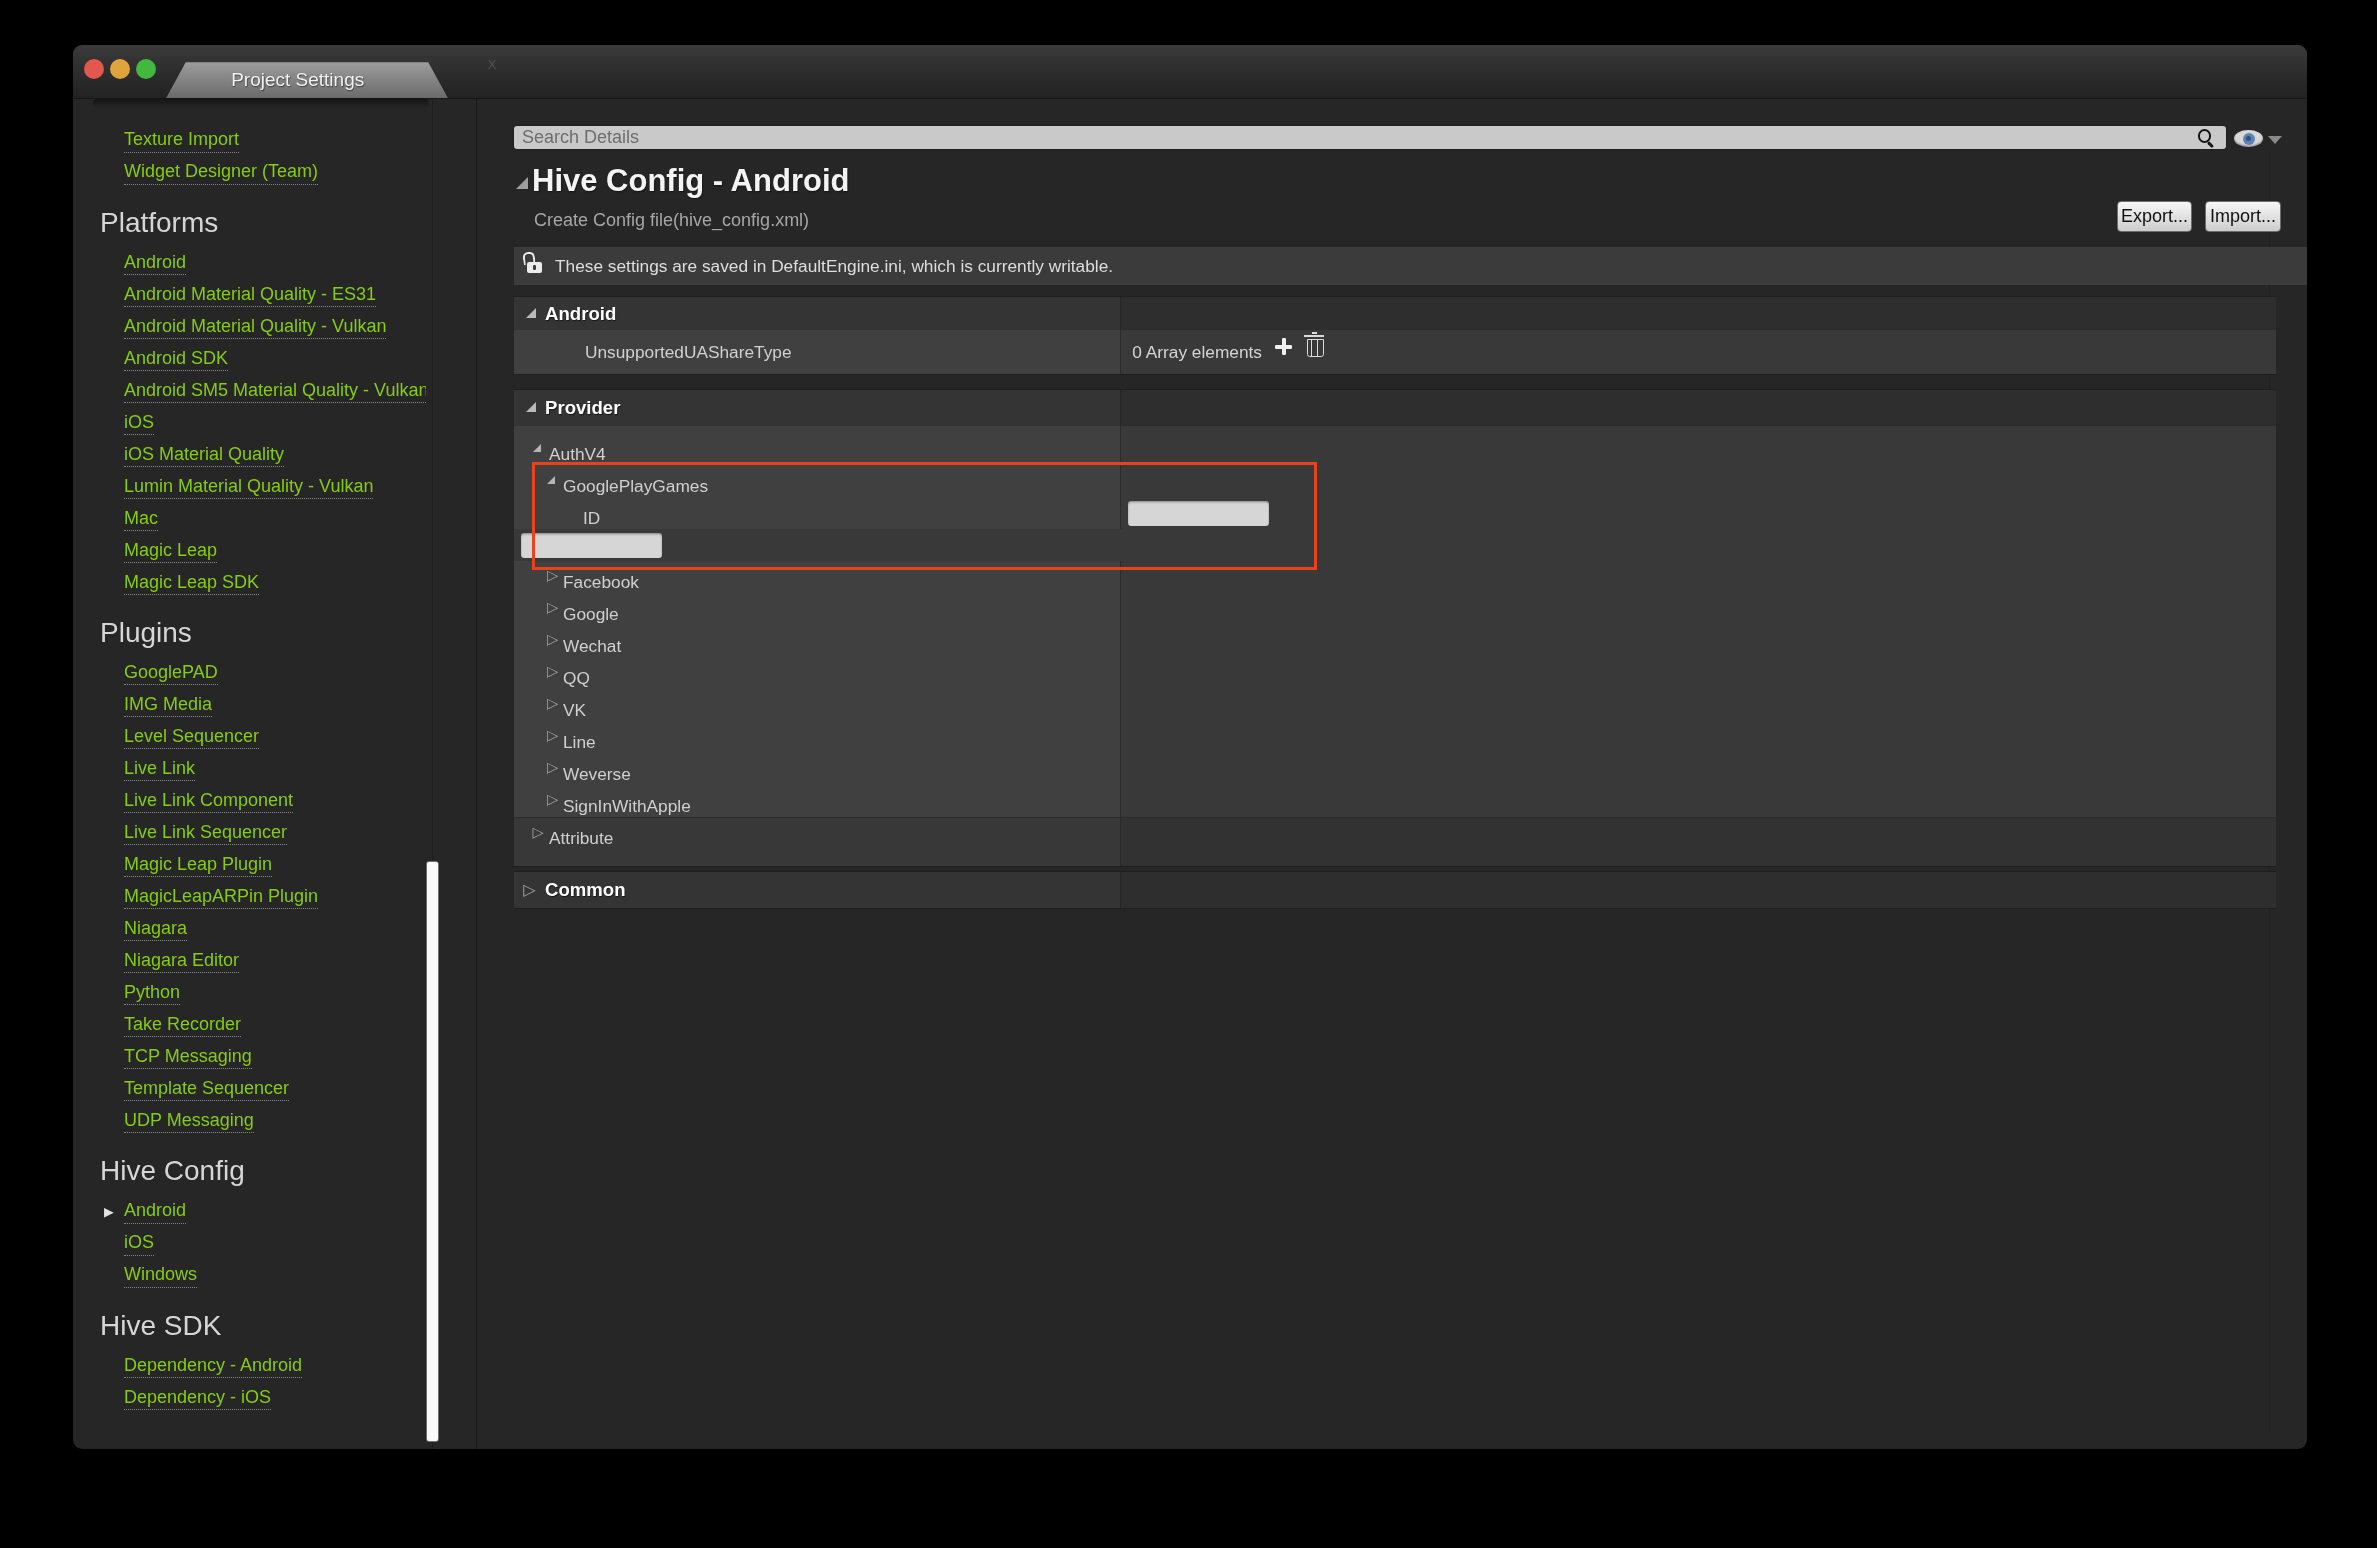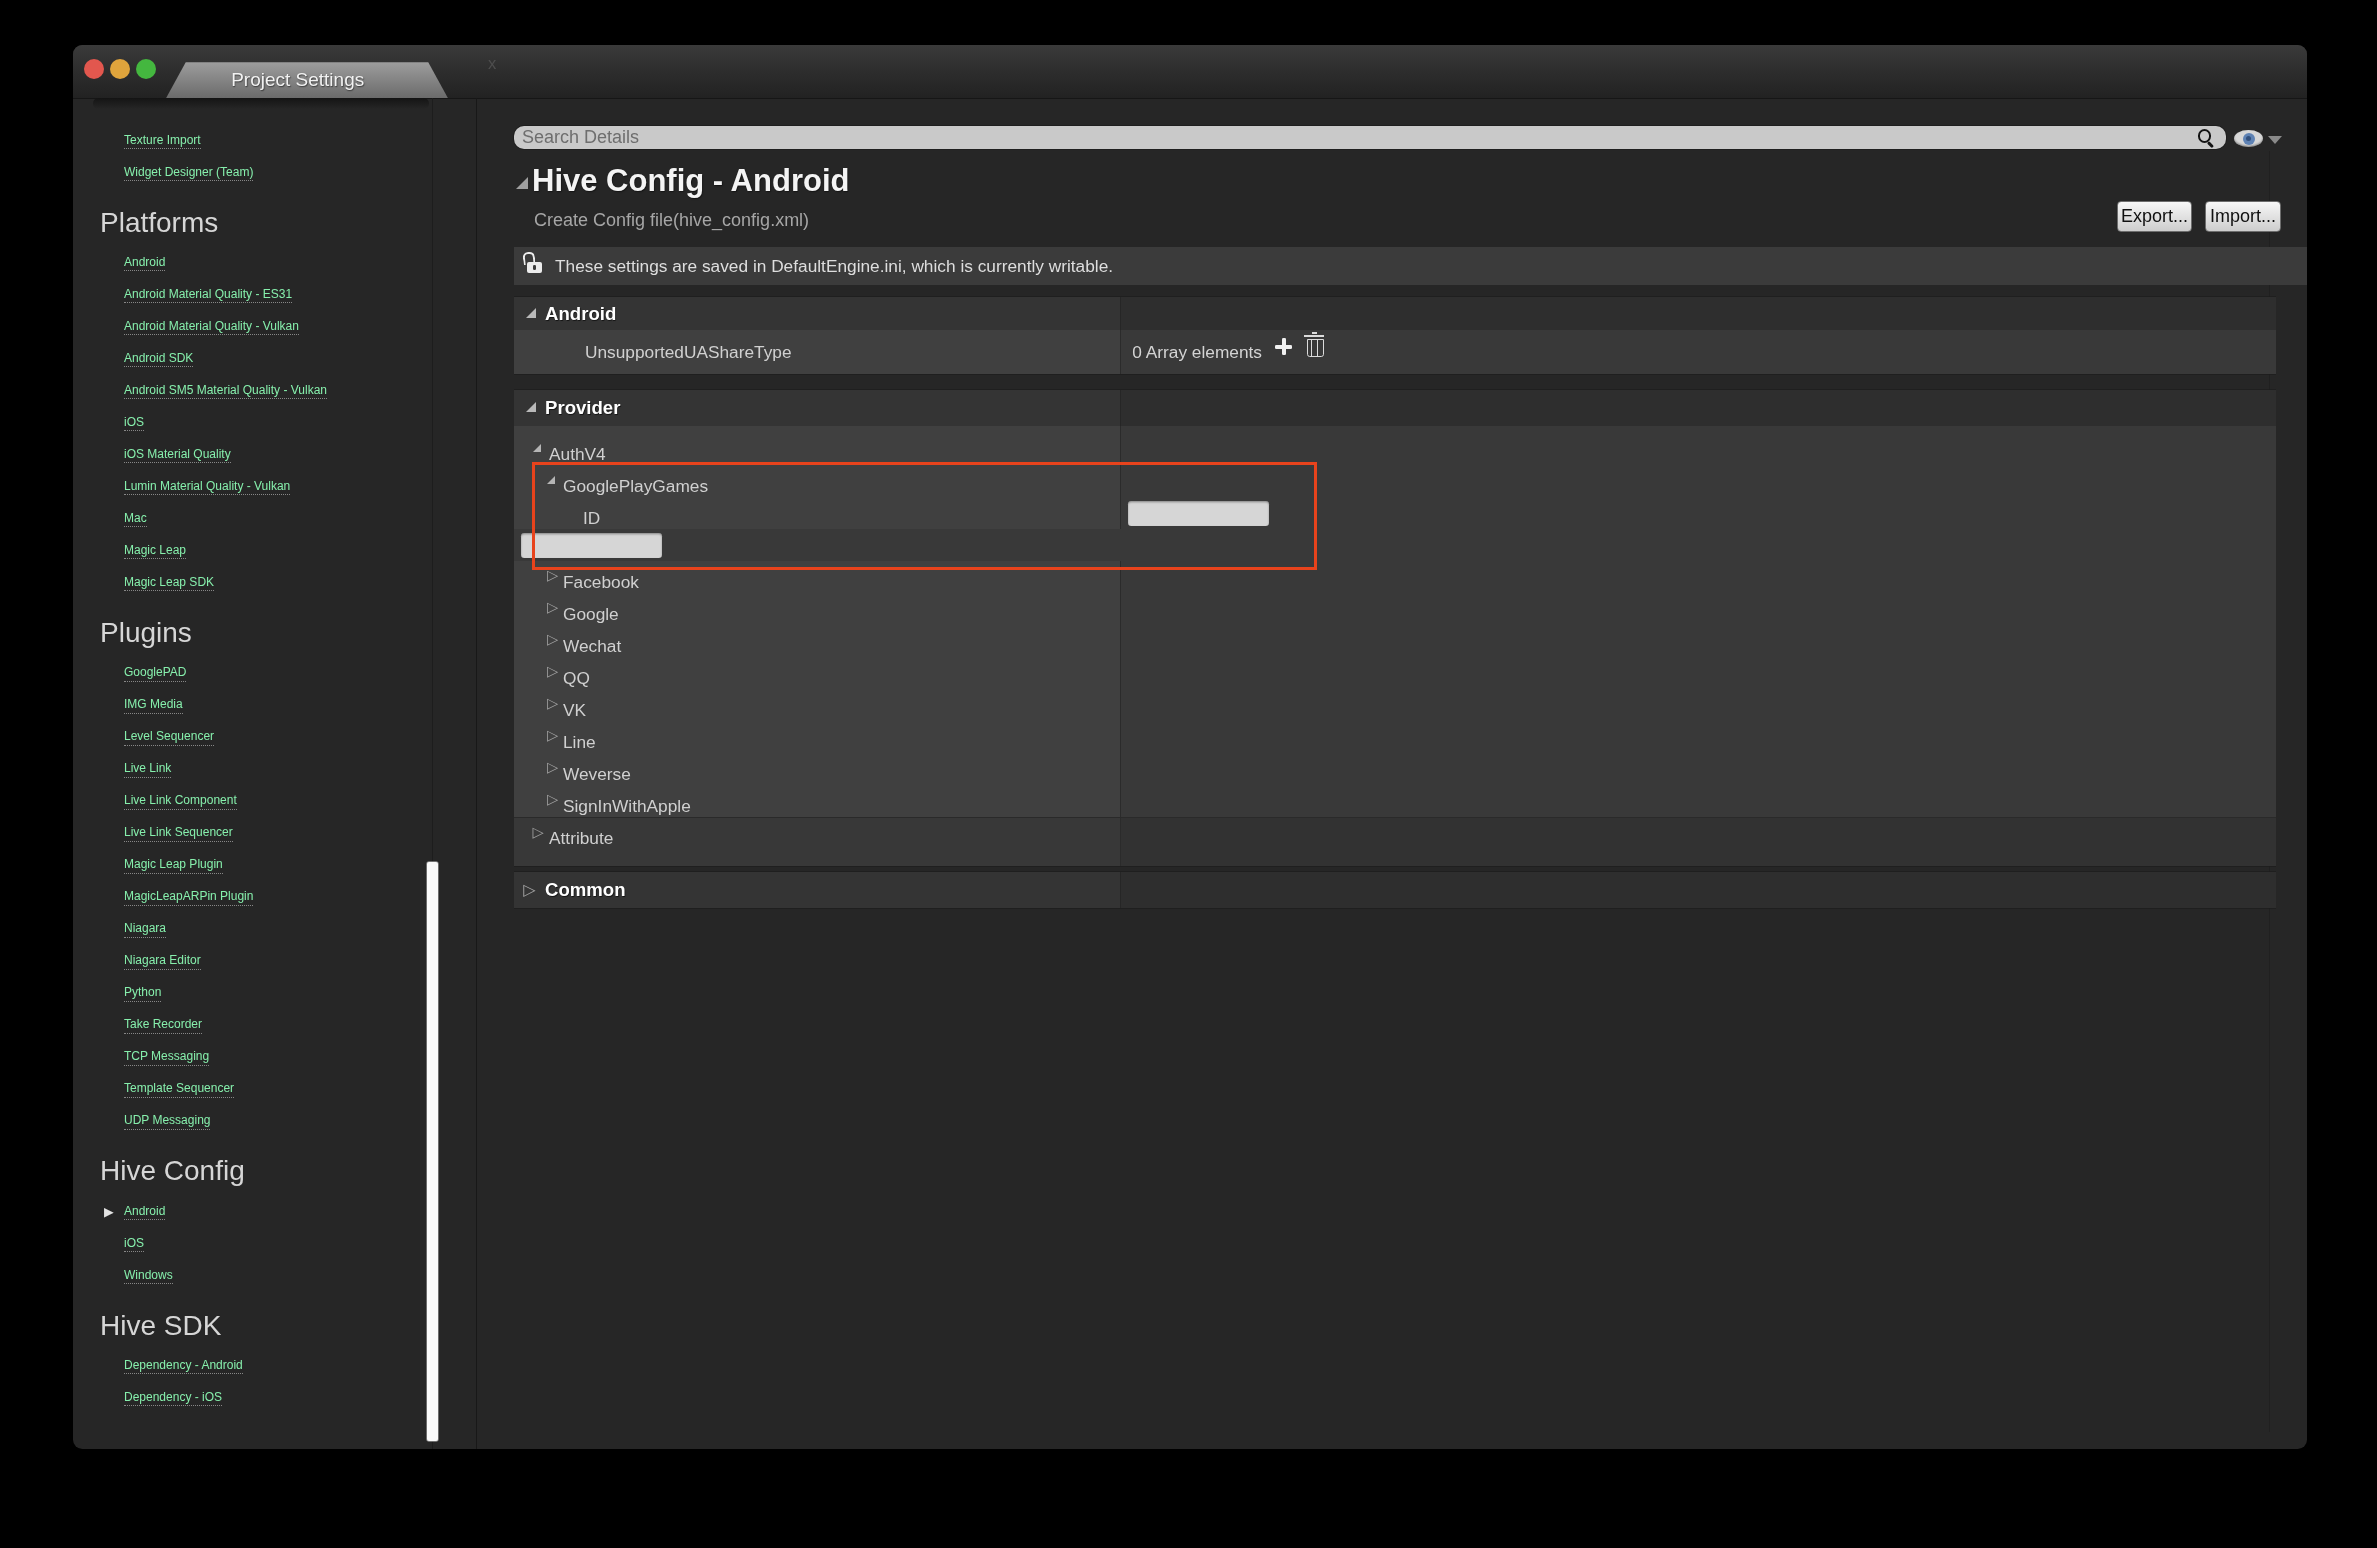--- a/index.html
+++ b/index.html
@@ -19,33 +19,33 @@
        clip-path:polygon(7% 0,93% 0,100% 100%,0 100%);
        display:flex;align-items:center;justify-content:center;}
   #tab .tab-label{color:#f2f2f2;font-size:19px;text-shadow:0.7px 1.3px 1.3px rgba(0,0,0,.55);
        transform:translateX(-9.3px);}
   #tabclose{position:absolute;right:33px;top:9.3px;color:#4e4e4e;font-size:16.6px;}
   
   #sidebar{position:absolute;left:0;top:53px;width:353px;bottom:0;overflow:hidden;}
   #sidebar-shadow{position:absolute;left:20px;top:53px;width:336px;height:10.6px;
       background:linear-gradient(#141414,rgba(20,20,20,0));border-radius:5.3px;z-index:3;}
   .side-item{position:relative;height:32px;display:flex;align-items:center;padding-left:51px;}
-  .side-item .u{color:#86efac;font-size:12px;border-bottom:1.3px dotted rgba(215,215,215,.55);
+  .side-item .u{color:#84cc16;font-size:18px;border-bottom:1.3px dotted rgba(215,215,215,.55);
       padding-bottom:1.3px;white-space:nowrap;}
   .side-item .side-arrow{position:absolute;left:31px;color:#e3e3e3;font-size:12.6px;line-height:32px;}
   .side-header{height:49px;margin-top:9.3px;display:flex;align-items:center;padding-left:27px;
       color:#d6d6d6;font-size:28px;white-space:nowrap;}
   #side-scroll-track{position:absolute;left:359px;top:53px;width:1.3px;height:1351px;background:#1d1d1d;}
   #side-scroll-thumb{position:absolute;left:354px;top:817px;width:10.6px;height:579px;
       background:#fafafa;border-radius:2px;box-shadow:0 0 0 0.7px #8b8b8b;}
   #vdivider{position:absolute;left:403px;top:53px;width:1.3px;height:1351px;background:#181818;}
   #main-scroll-line{position:absolute;left:2196px;top:106px;width:0.7px;height:1281px;background:#202020;}
   
   #searchbar{position:absolute;left:441px;top:81px;width:1712px;height:22.6px;background:#c9c9c9;
-      border-radius:10px;box-shadow:0 0 0 0.7px #1c1c1c;}
+      border-radius:3px;box-shadow:0 0 0 0.7px #1c1c1c;}
   #search-input{position:absolute;left:0;top:0;width:1664px;height:22.6px;background:transparent;
       border:none;outline:none;font-size:18px;color:#333;padding:0 0 0 8px;
       font-family:"Liberation Sans","DejaVu Sans",sans-serif;}
   #search-input::placeholder{color:#6e6e6e;opacity:1;}
   .mag{position:absolute;right:14.6px;top:3.3px;width:9.3px;height:9.3px;border:2.7px solid #141414;border-radius:50%;}
   .mag::after{content:"";position:absolute;left:9.3px;top:9.3px;width:3.3px;height:7.3px;background:#141414;
       transform:rotate(-45deg);border-radius:1.3px;}
   .eye{position:absolute;left:2161px;top:85px;width:29px;height:17.3px;background:#d8d8d8;
       border-radius:50% / 50%;box-shadow:inset 0 -1.3px 2px rgba(0,0,0,.35);}
   .eye .iris{position:absolute;left:8.7px;top:2.7px;width:12px;height:12px;border-radius:50%;

